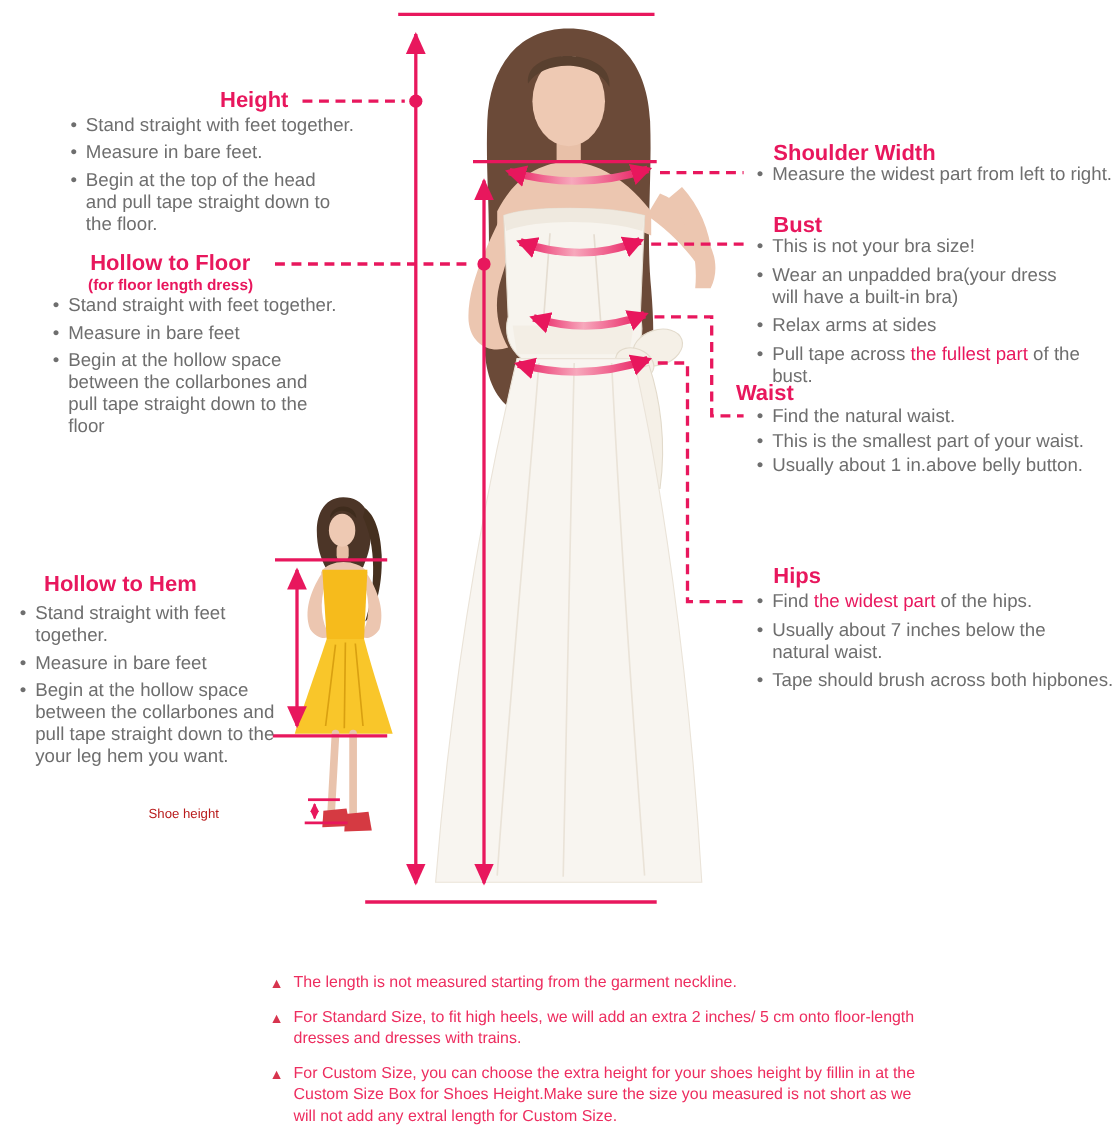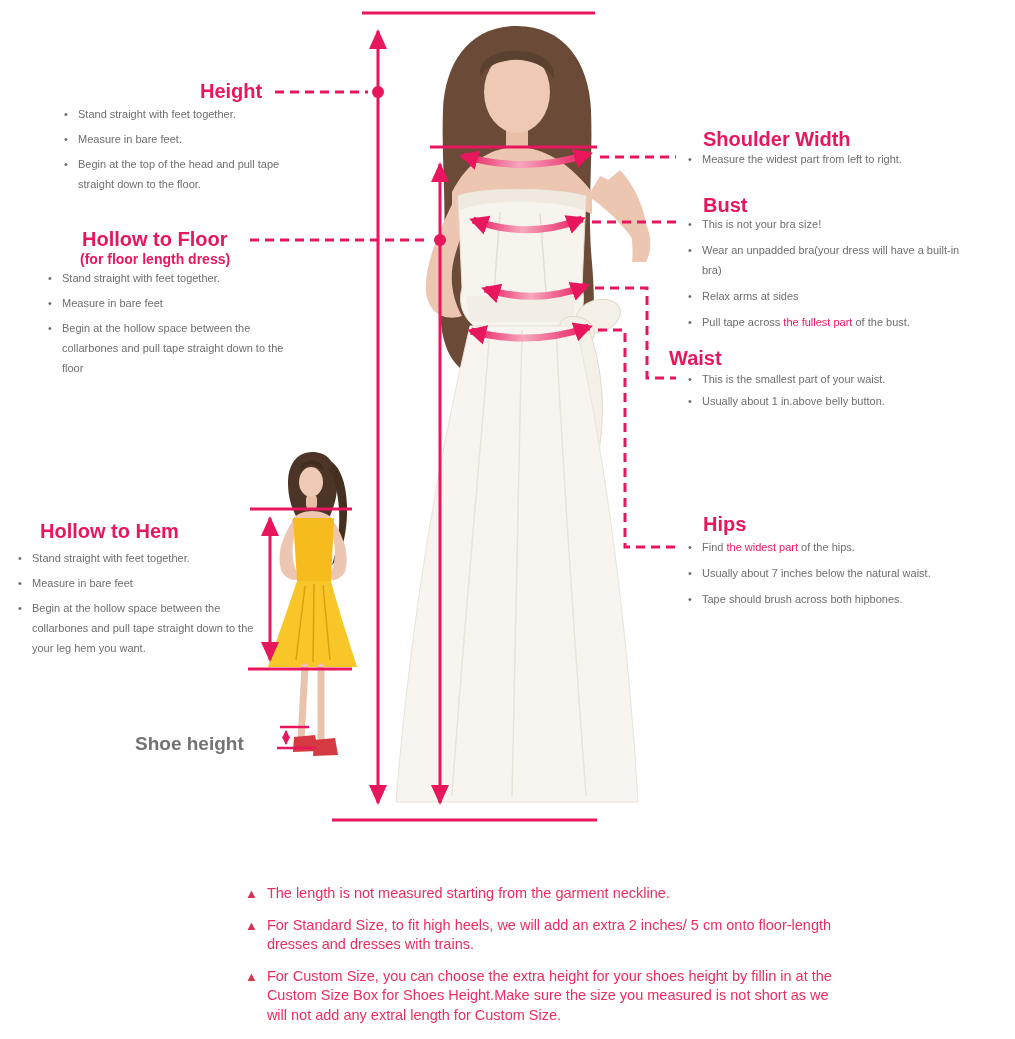--- a/index.html
+++ b/index.html
@@ -2,32 +2,32 @@
 <html><head>
 <meta charset="utf-8">
 <style>
   html,body{margin:0;padding:0;background:#fff;}
   #canvas{position:relative;width:1015px;height:1039px;background:#ffffff;overflow:hidden;
           font-family:"Liberation Sans",sans-serif;}
   #fig{position:absolute;left:0;top:0;}
 
   .sec-title{position:absolute;font-size:20px;font-weight:bold;color:#E8175D;white-space:nowrap;line-height:20px;text-align:center;}
   .sec-sub{position:absolute;font-size:14px;font-weight:bold;color:#E8175D;white-space:nowrap;}
-  .blist{position:absolute;margin:0;padding:0;list-style:none;font-size:11px;color:#6E6E6E;line-height:20px;}
+  .blist{position:absolute;margin:0;padding:0;list-style:none;font-size:17px;color:#6E6E6E;line-height:20px;}
   .blist li{position:relative;padding-left:16px;margin-bottom:5px;}
   .blist li::before{content:"\2022";position:absolute;left:2px;top:0;color:#6E6E6E;}
   .rlist li{margin-bottom:6px;}
   .tight li{margin-bottom:2px;}
   .w175{max-width:175px;}
   .w236{max-width:236px;}
   .w272{max-width:272px;}
   .w278{max-width:278px;}
   .w300{max-width:300px;}
   .hl{color:#E8175D;}
-  .shoe-label{position:absolute;font-size:19px;font-weight:bold;color:#737373;white-space:nowrap;}
+  .shoe-label{position:absolute;font-size:12px;font-weight:normal;color:#b91c1c;white-space:nowrap;}
 
   #notes{position:absolute;left:245px;top:884px;width:600px;}
   .note{display:flex;align-items:flex-start;margin-bottom:12px;}
   .note .tri{flex:0 0 auto;color:#D7344E;font-size:13px;line-height:19px;margin-right:9px;}
   .note .ntext{font-size:14.5px;line-height:19.5px;color:#ED2D5F;max-width:578px;}
 </style>
 </head>
 <body>
 
 <div id="canvas">
@@ -154,20 +154,21 @@
   <div class="sec-title" style="left:703px;top:195px;">Bust</div>
   <ul class="blist rlist" style="left:686px;top:214px;width:330px;">
     <li><span>This is not your bra size!</span></li>
     <li class="w278"><span>Wear an unpadded bra(your dress will have a built-in bra)</span></li>
     <li><span>Relax arms at sides</span></li>
     <li><span>Pull tape across </span><span class="hl">the fullest part</span><span> of the bust.</span></li>
   </ul>
 
   <div class="sec-title" style="left:669px;top:348px;">Waist</div>
   <ul class="blist tight" style="left:686px;top:369px;width:330px;">
+    <li><span>Find the natural waist.</span></li>
     <li><span>This is the smallest part of your waist.</span></li>
     <li><span>Usually about 1 in.above belly button.</span></li>
   </ul>
 
   <div class="sec-title" style="left:703px;top:514px;">Hips</div>
   <ul class="blist rlist" style="left:686px;top:537px;width:330px;">
     <li><span>Find </span><span class="hl">the widest part</span><span> of the hips.</span></li>
     <li class="w300"><span>Usually about 7 inches below the natural waist.</span></li>
     <li><span>Tape should brush across both hipbones.</span></li>
   </ul>

